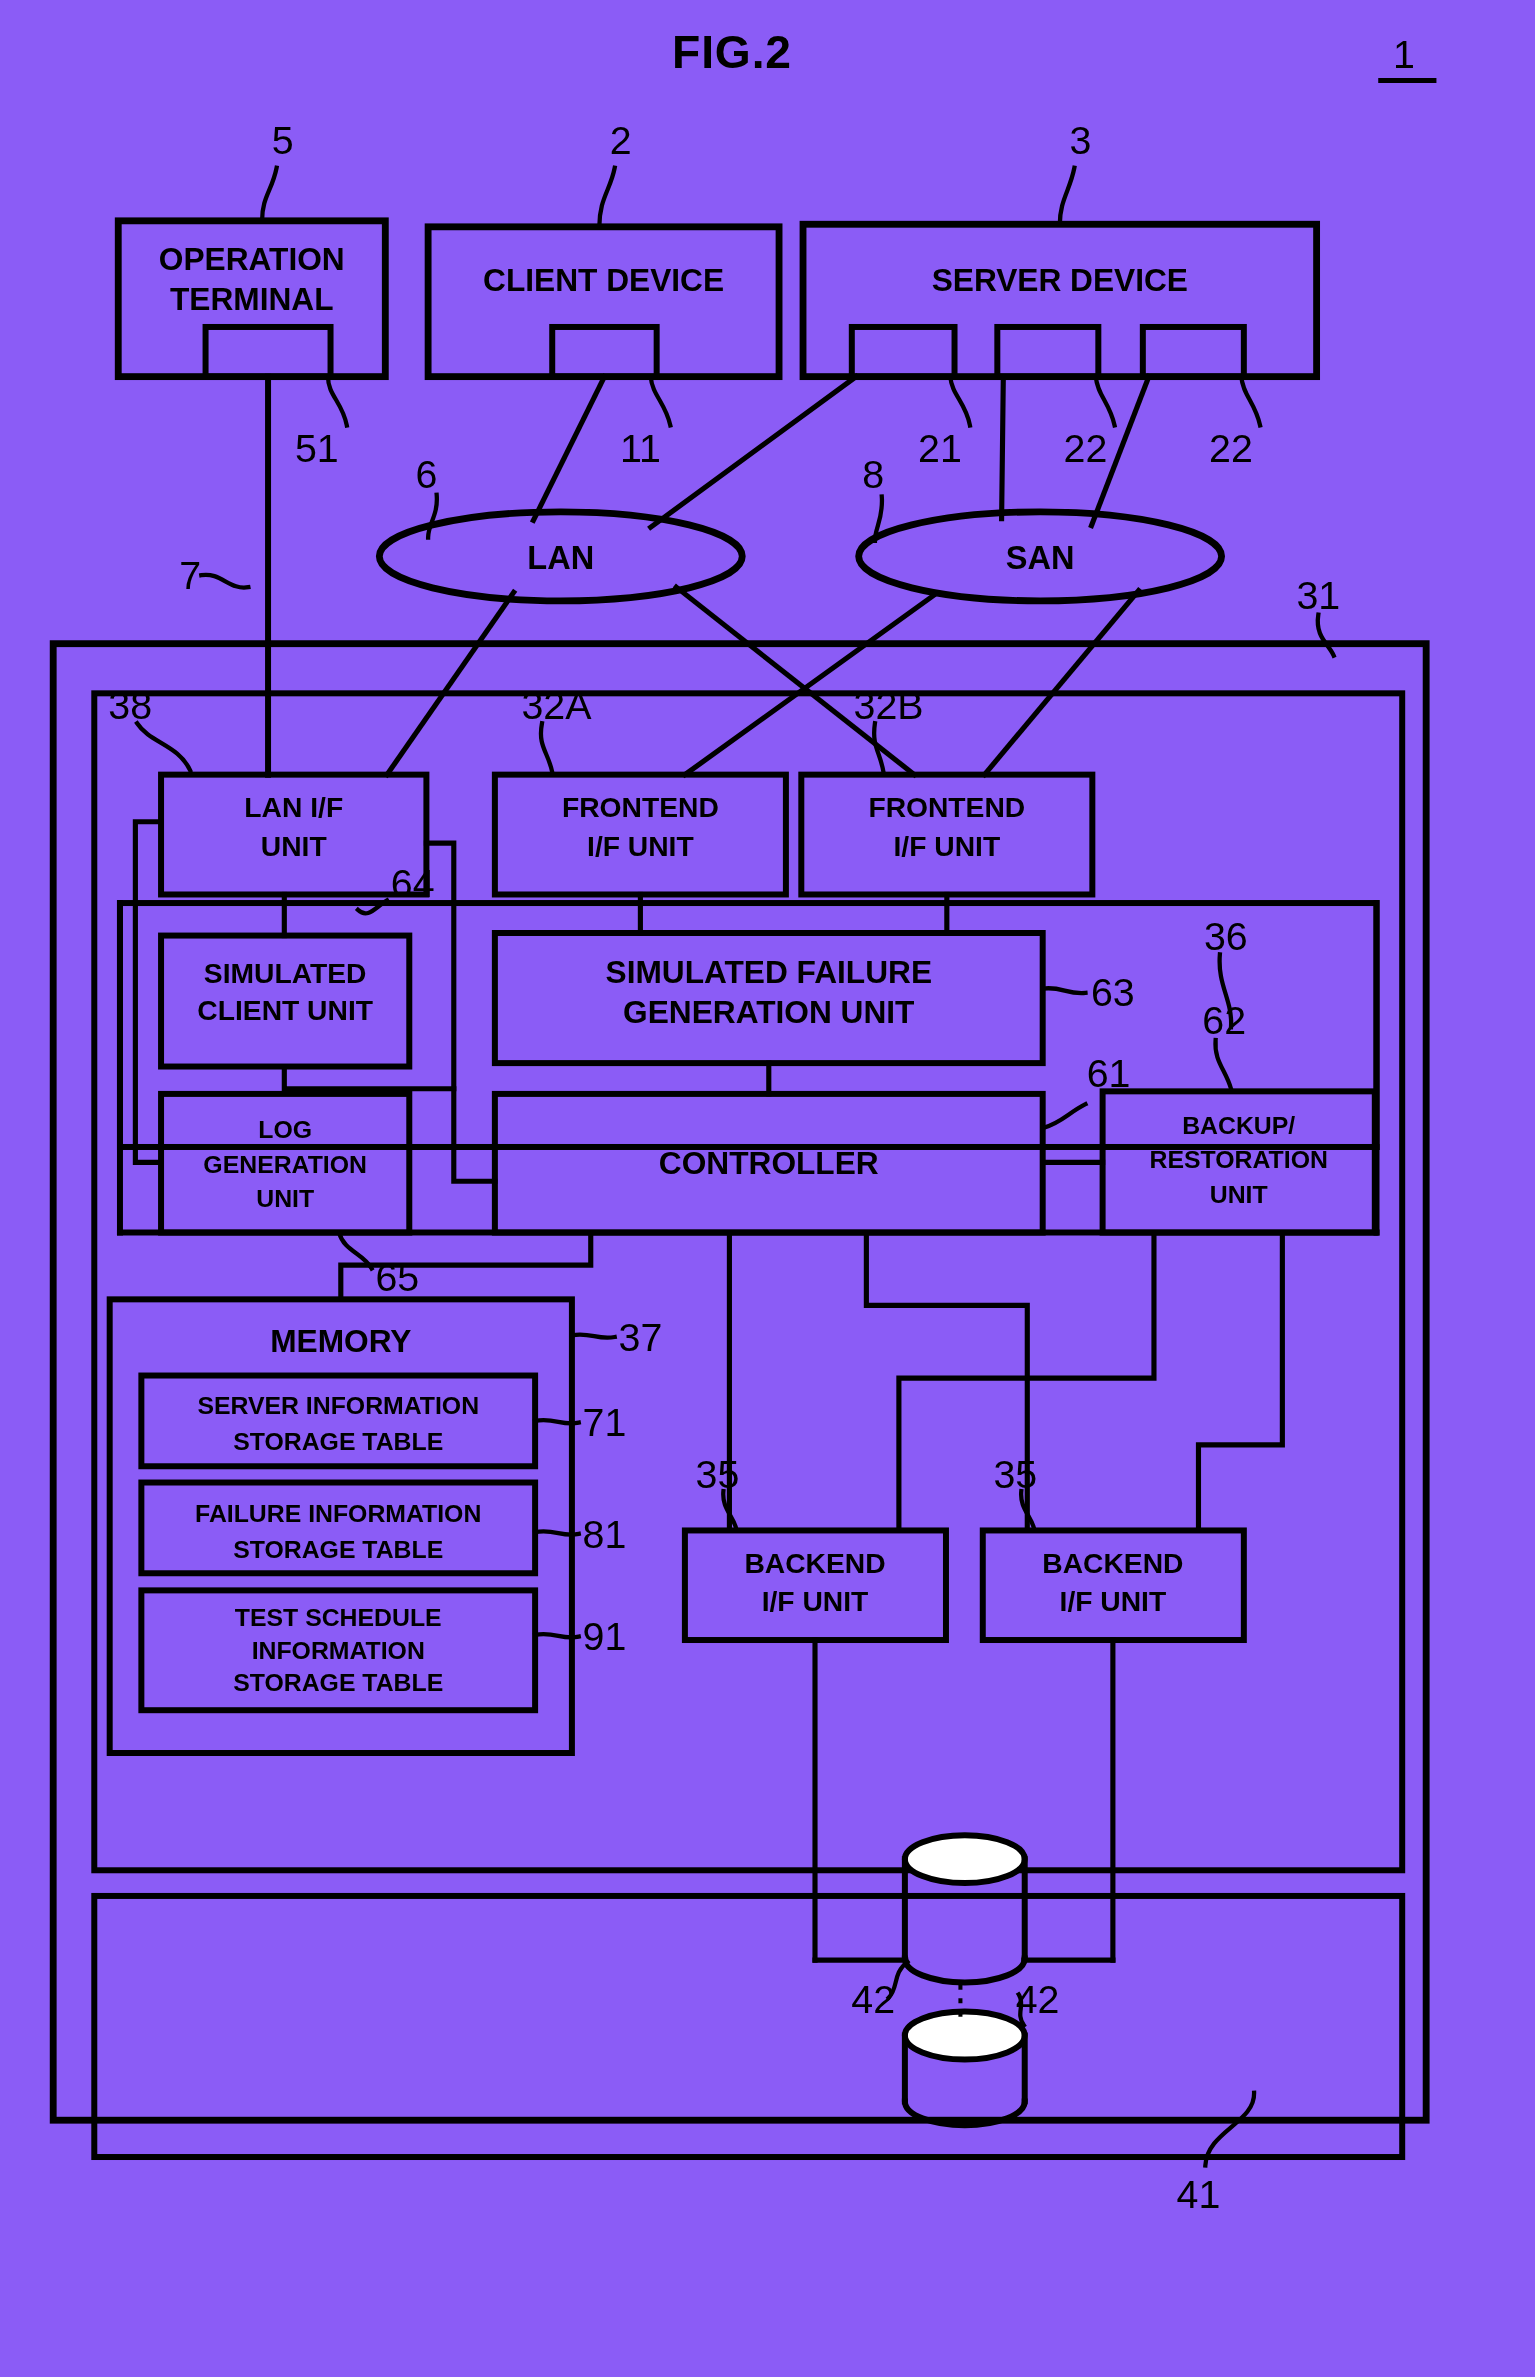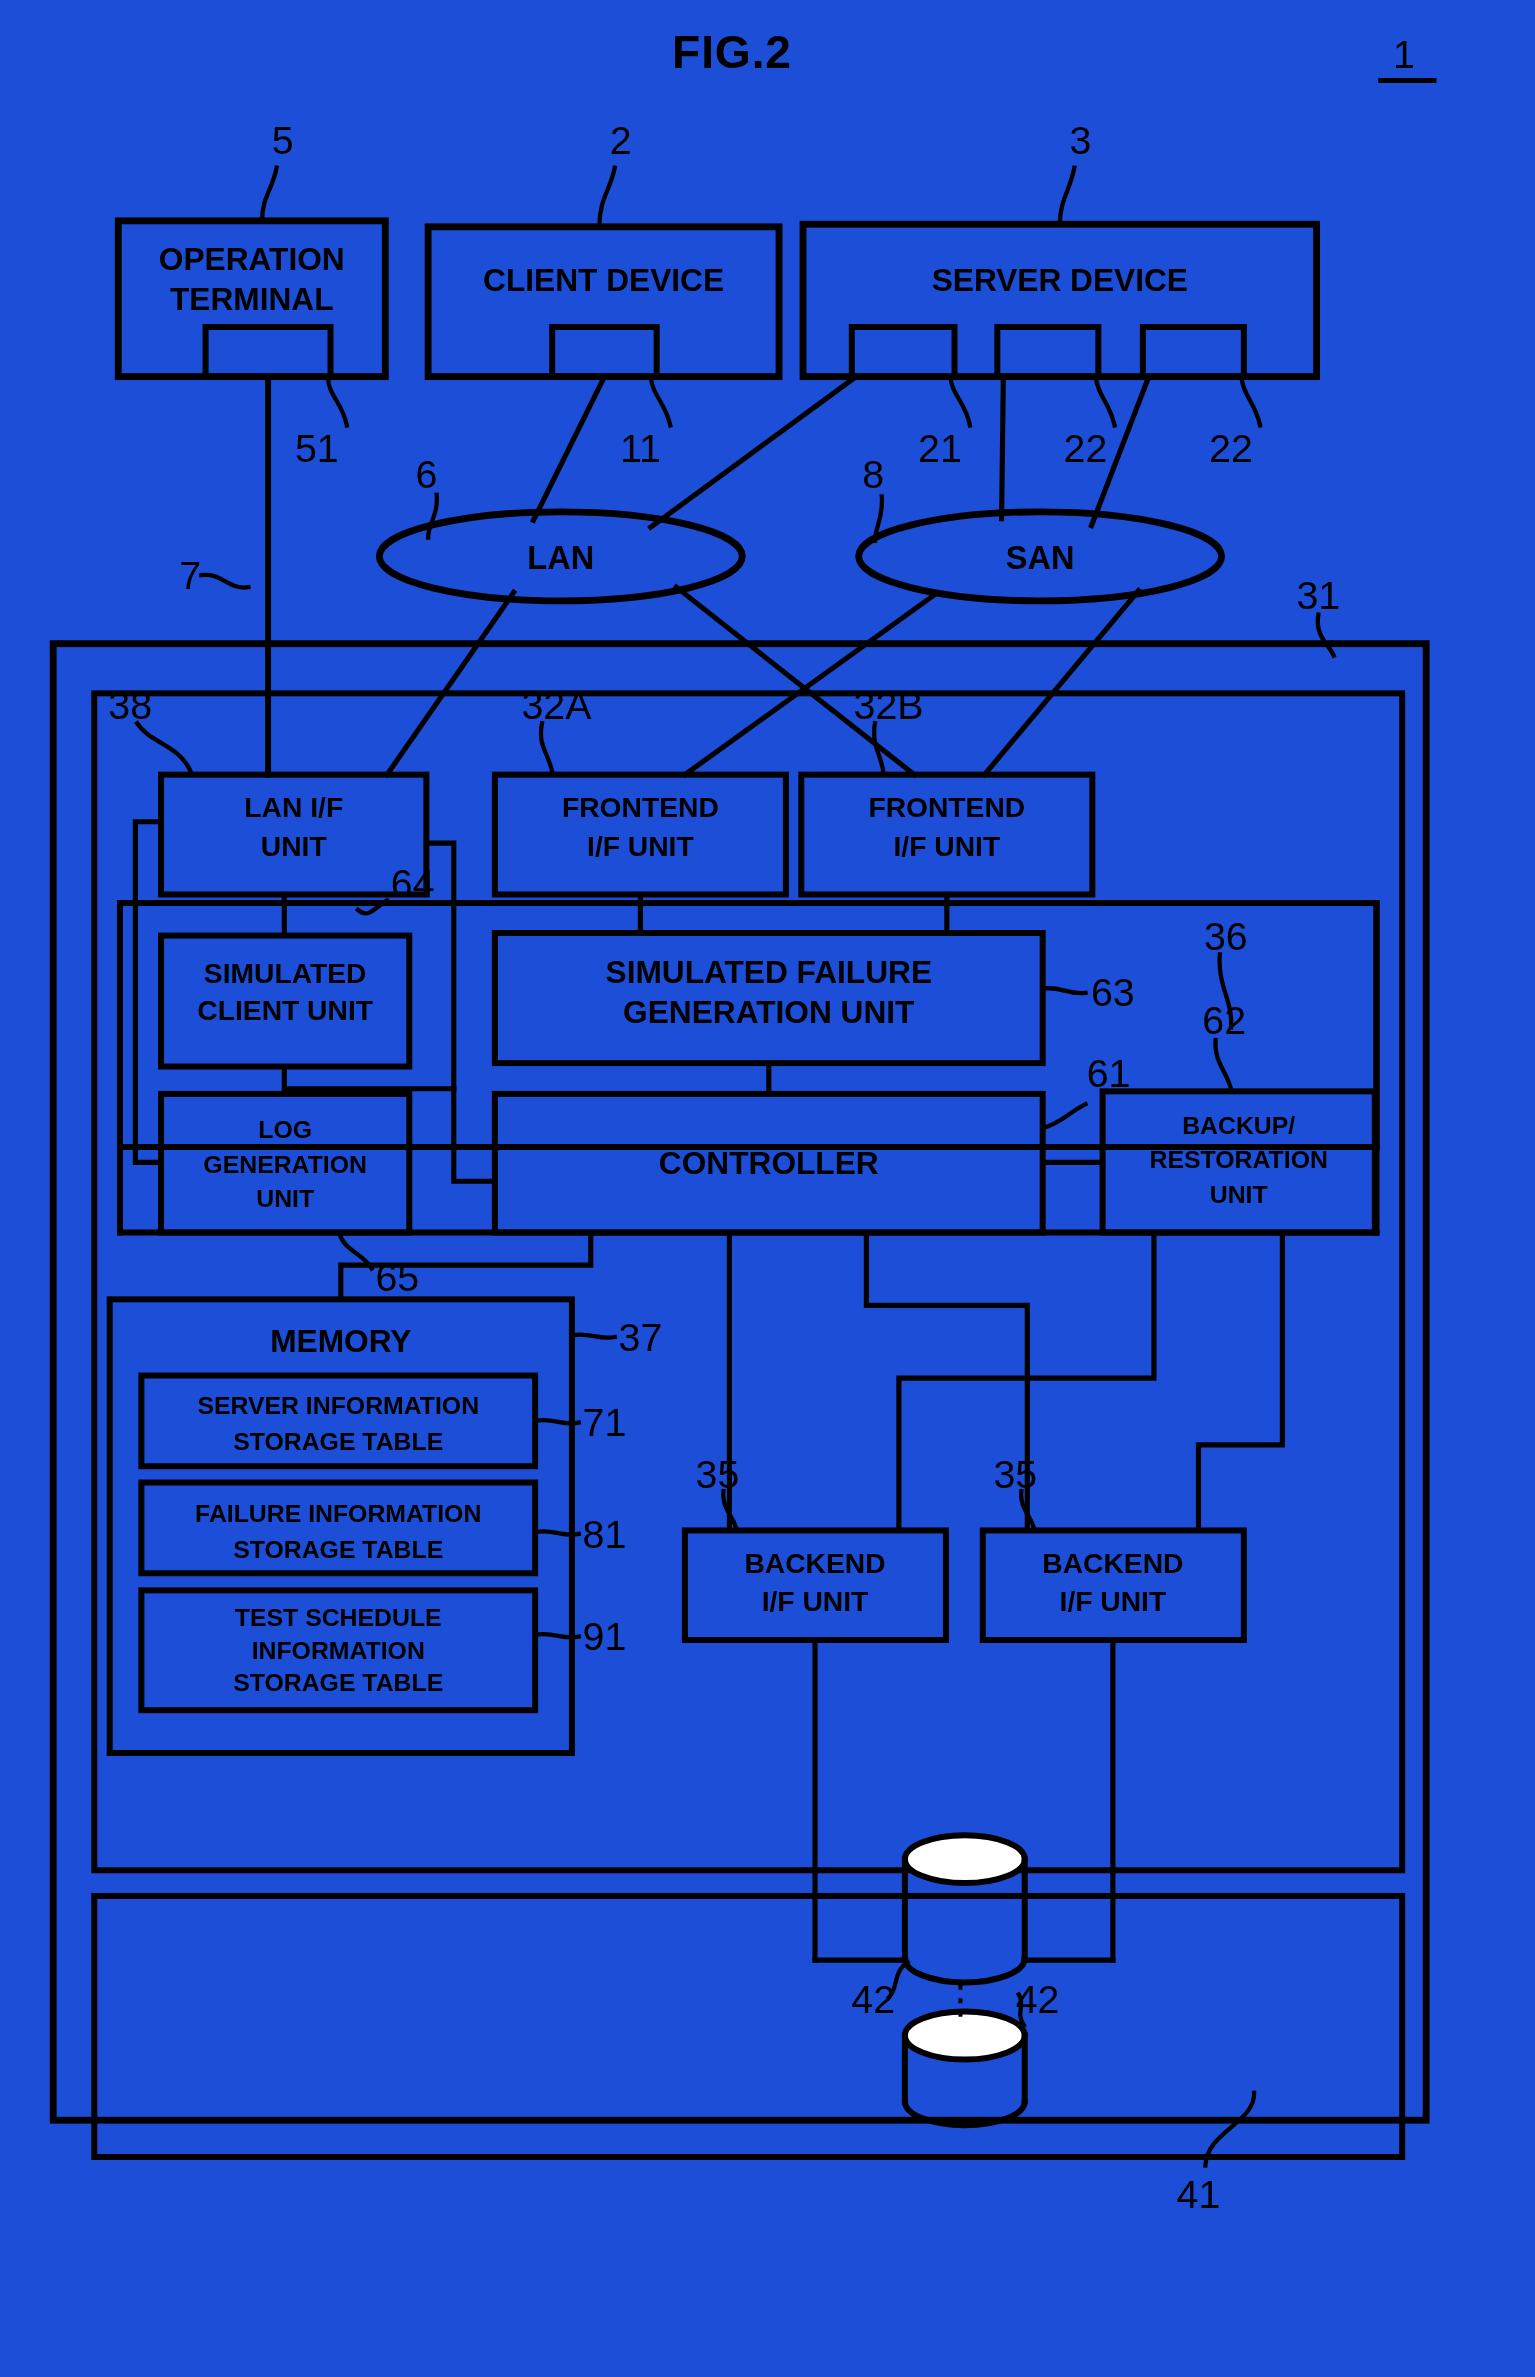--- a/index.html
+++ b/index.html
@@ -4,21 +4,21 @@
 <style>
   html, body {
     margin: 0;
     padding: 0;
     background: #ffffff;
   }
   #fig {
     position: relative;
     width: 1535px;
     height: 2377px;
-    background: #1d4ed8;
+    background: #8b5cf6;
     font-family: "Liberation Sans", sans-serif;
     overflow: hidden;
   }
   svg.layer {
     position: absolute;
     left: 0;
     top: 0;
     width: 1535px;
     height: 2377px;
     pointer-events: none;

